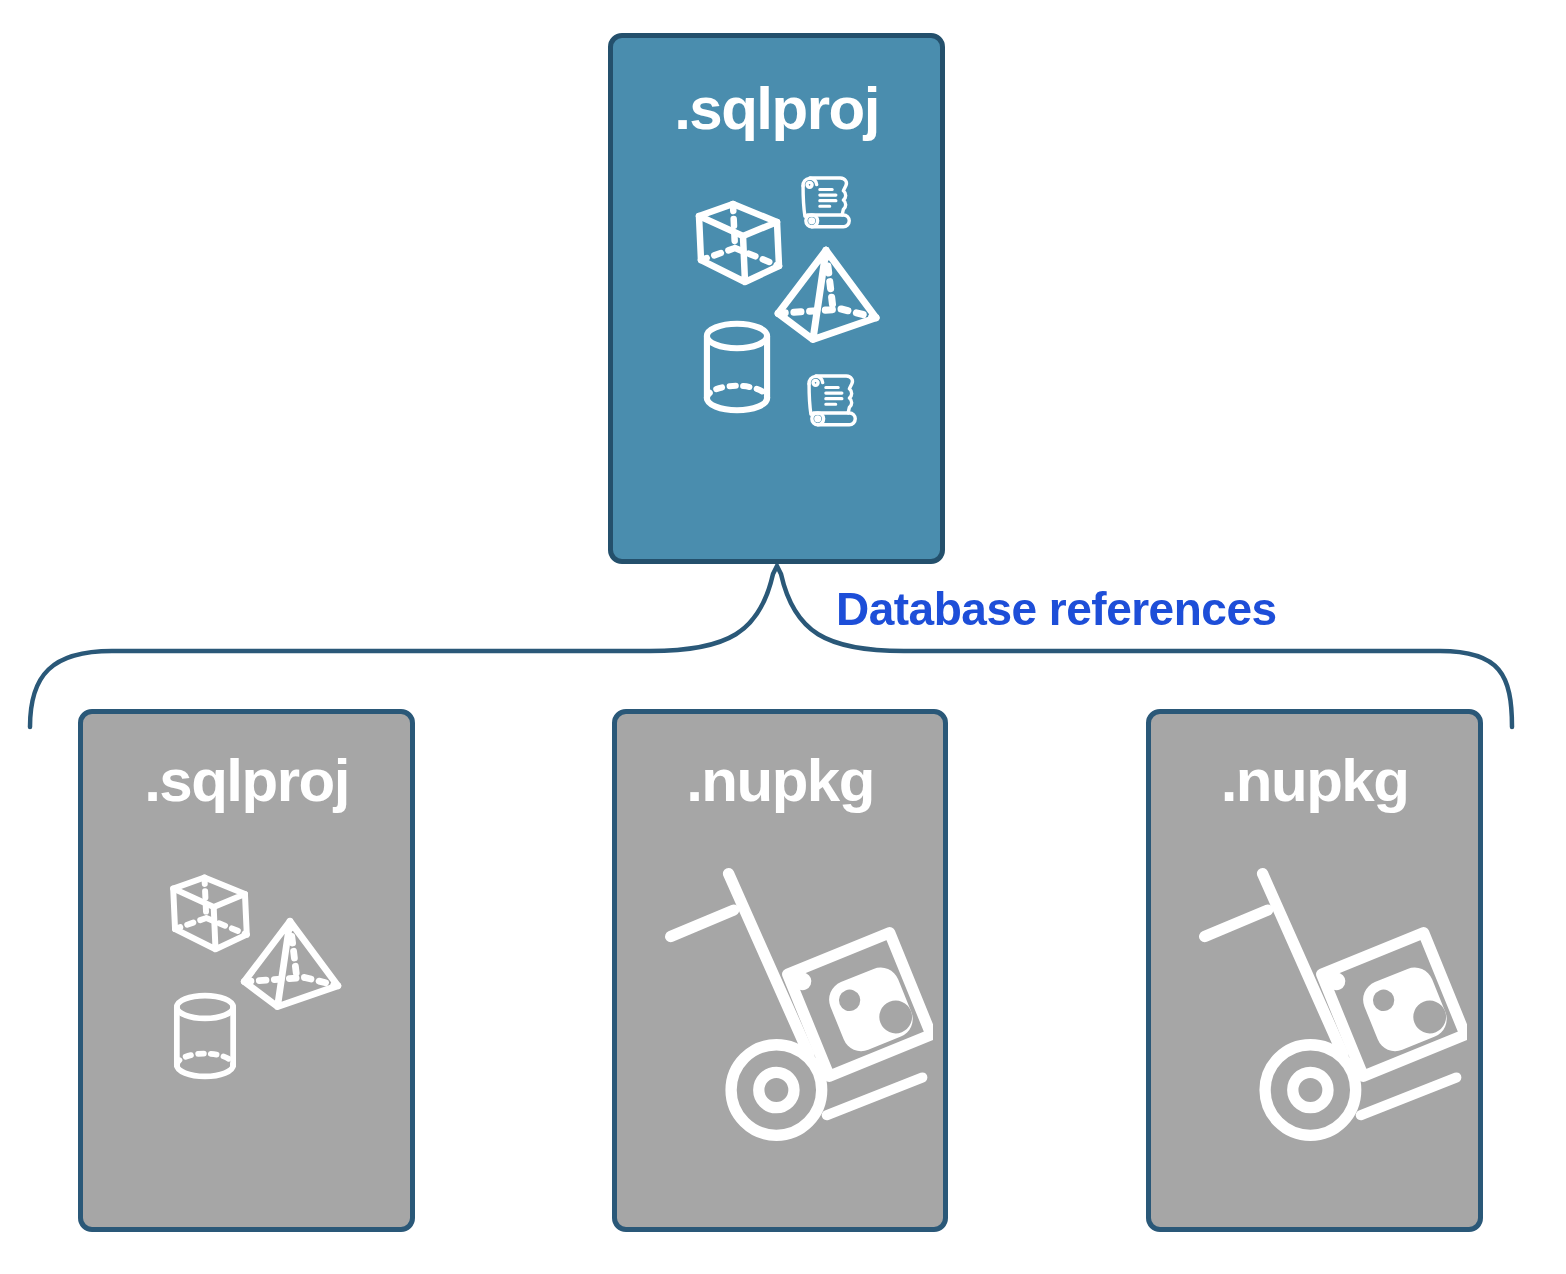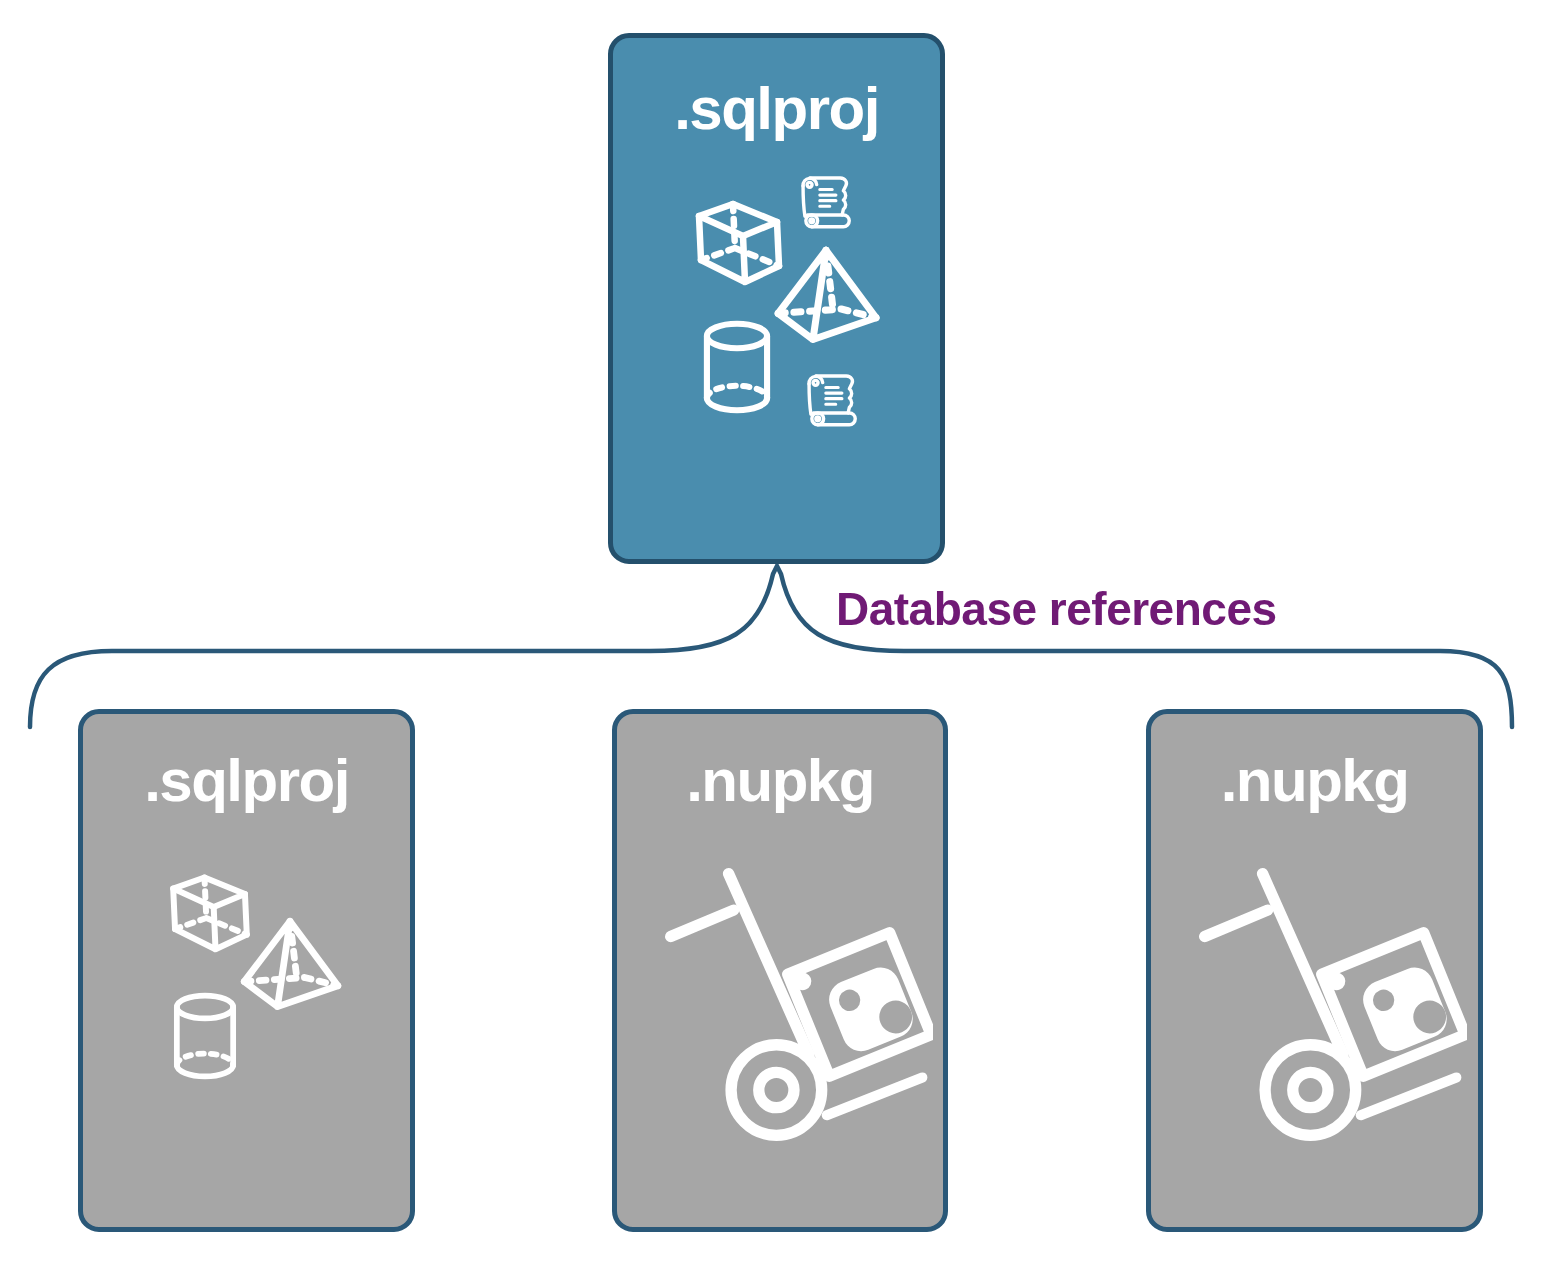--- a/index.html
+++ b/index.html
@@ -5,21 +5,21 @@
   html,body{margin:0;padding:0;background:#ffffff;}
   .canvas{
     position:relative;
     width:1566px;height:1274px;
     background:#ffffff;
     font-family:"Liberation Sans", sans-serif;
     overflow:hidden;
   }
   .card{
     position:absolute;
-    border-radius:21px;
+    border-radius:14px;
     box-sizing:border-box;
   }
   .card.parent{
     left:608px;top:33px;width:337px;height:531px;
     background:#4A8DAE;
     border:5px solid #24506C;
   }
   .card.child{
     width:337px;height:523px;top:709px;
     background:#A6A6A6;
@@ -42,21 +42,21 @@
   .icon{position:absolute;}
   .brace-svg{
     position:absolute;left:0;top:0;width:1566px;height:1274px;
     pointer-events:none;
   }
   .connector-label{
     position:absolute;
     left:836px;top:582px;
     font-size:46px;
     font-weight:700;
-    color:#701a75;
+    color:#1d4ed8;
     letter-spacing:-0.5px;
     white-space:nowrap;
   }
   svg{display:block;}
 </style>
 </head>
 <body>
 
 <div class="canvas">
 

